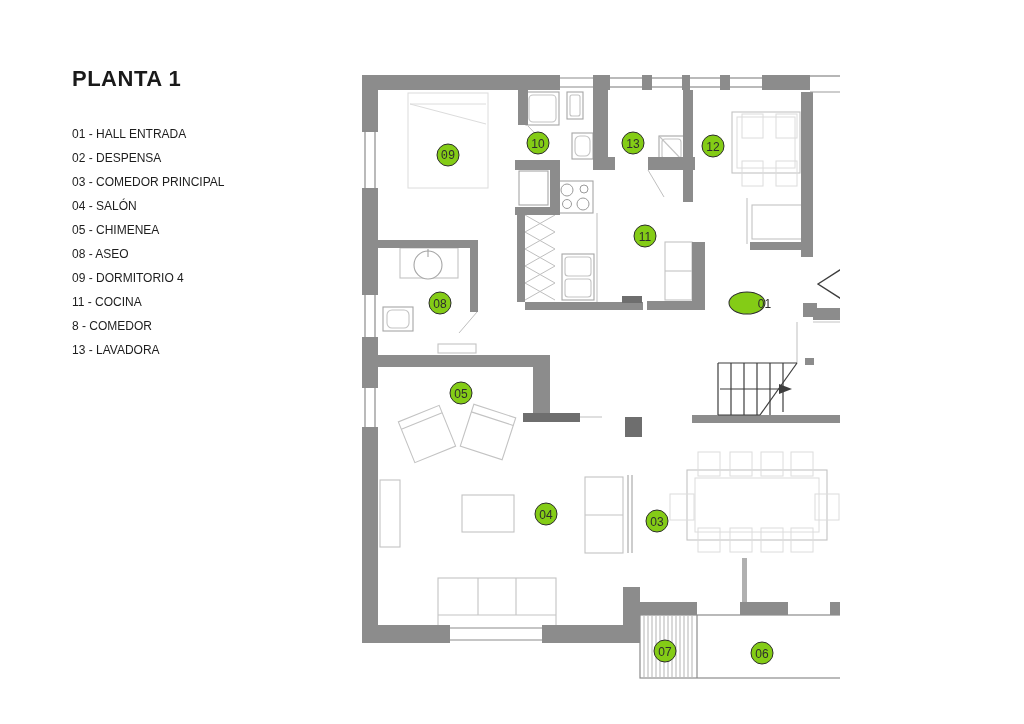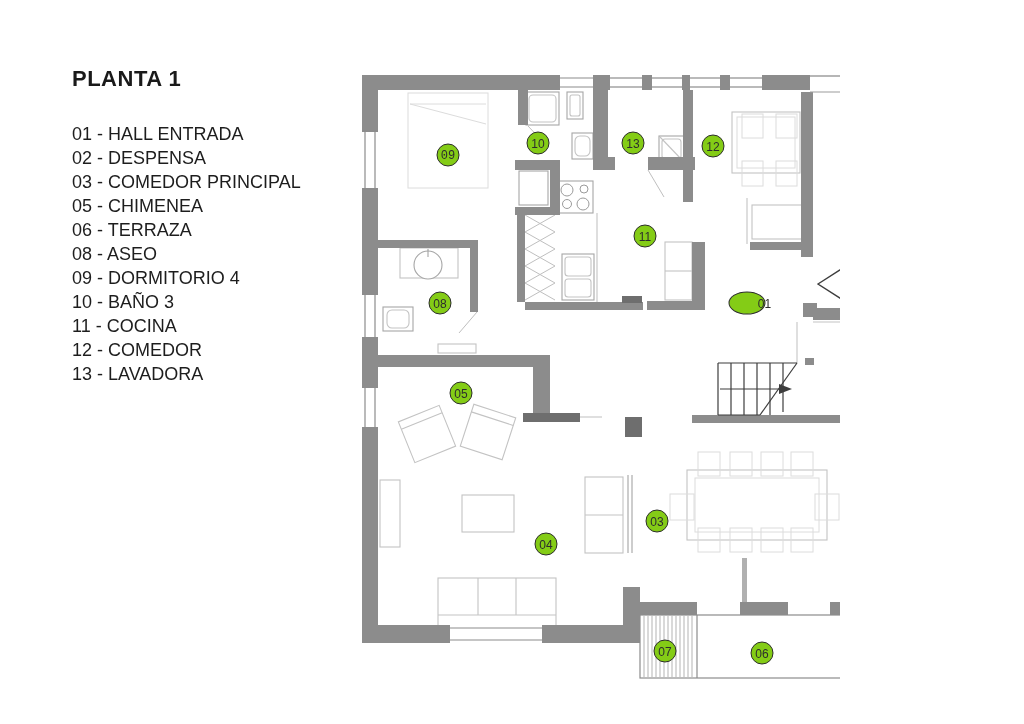--- a/index.html
+++ b/index.html
@@ -2,21 +2,21 @@
 <html><head>
 <meta charset="utf-8">
 <style>
   html,body{margin:0;padding:0;background:#fff;}
   .page{position:relative;width:840px;height:724px;background:#fff;overflow:hidden;
         font-family:"Liberation Sans",sans-serif;}
   
   .legend{position:absolute;left:72px;top:66px;}
   .legend h1{margin:0;font-size:22px;font-weight:bold;color:#1a1a1a;letter-spacing:.5px;}
   .legend ul{list-style:none;margin:30px 0 0 0;padding:0;}
-  .legend li{font-size:18px;line-height:24px;color:#1d1d1d;white-space:nowrap;}
+  .legend li{font-size:12px;line-height:24px;color:#1d1d1d;white-space:nowrap;}
   
   .plan-svg{position:absolute;left:0;top:0;width:1024px;height:724px;}
   .w{fill:#8c8c8c;shape-rendering:crispEdges;}
   .wd{fill:#6e6e6e;shape-rendering:crispEdges;}
   .win{fill:#ffffff;shape-rendering:crispEdges;}
   .wl{stroke:#8c8c8c;stroke-width:1.2;}
   .bnd{stroke:#6f6f6f;stroke-width:1.2;}
   .bnd2{stroke:#9b9b9b;stroke-width:1.2;}
   .f0{fill:none;stroke:#dcdcdc;stroke-width:1;}
   .f1{fill:none;stroke:#c3c3c3;stroke-width:1.1;}
@@ -40,35 +40,34 @@
   <div class="legend">
     <h1>PLANTA 1</h1>
     <ul>
 
         <li>01 - HALL ENTRADA</li>
 
         <li>02 - DESPENSA</li>
 
         <li>03 - COMEDOR PRINCIPAL</li>
 
+        <li>04 - SALÓN</li>
 
         <li>05 - CHIMENEA</li>
 
-        <li>06 - TERRAZA</li>
 
 
         <li>08 - ASEO</li>
 
         <li>09 - DORMITORIO 4</li>
 
-        <li>10 - BAÑO 3</li>
 
         <li>11 - COCINA</li>
 
-        <li>12 - COMEDOR</li>
+        <li>8 - COMEDOR</li>
 
         <li>13 - LAVADORA</li>
       </ul>
   </div>
 
   <svg class="plan-svg" viewBox="0 0 1024 724">
 
     <g>
 
       <g>
@@ -364,21 +363,21 @@
   </svg>
 
   <div>
 
       <div class="marker" style="left: 747px; top: 303px; padding-left: 35px;">01</div>
 
       <div class="marker" style="left: 852px; top: 391px;">02</div>
 
       <div class="marker" style="left: 657px; top: 521px;">03</div>
 
-      <div class="marker" style="left: 546px; top: 544px;">04</div>
+      <div class="marker" style="left: 546px; top: 514px;">04</div>
 
       <div class="marker" style="left: 461px; top: 393px;">05</div>
 
       <div class="marker" style="left: 762px; top: 653px;">06</div>
 
       <div class="marker" style="left: 665px; top: 651px;">07</div>
 
       <div class="marker" style="left: 440px; top: 303px;">08</div>
 
       <div class="marker" style="left: 448px; top: 155px; font-family: Liberation Mono, monospace;">09</div>

